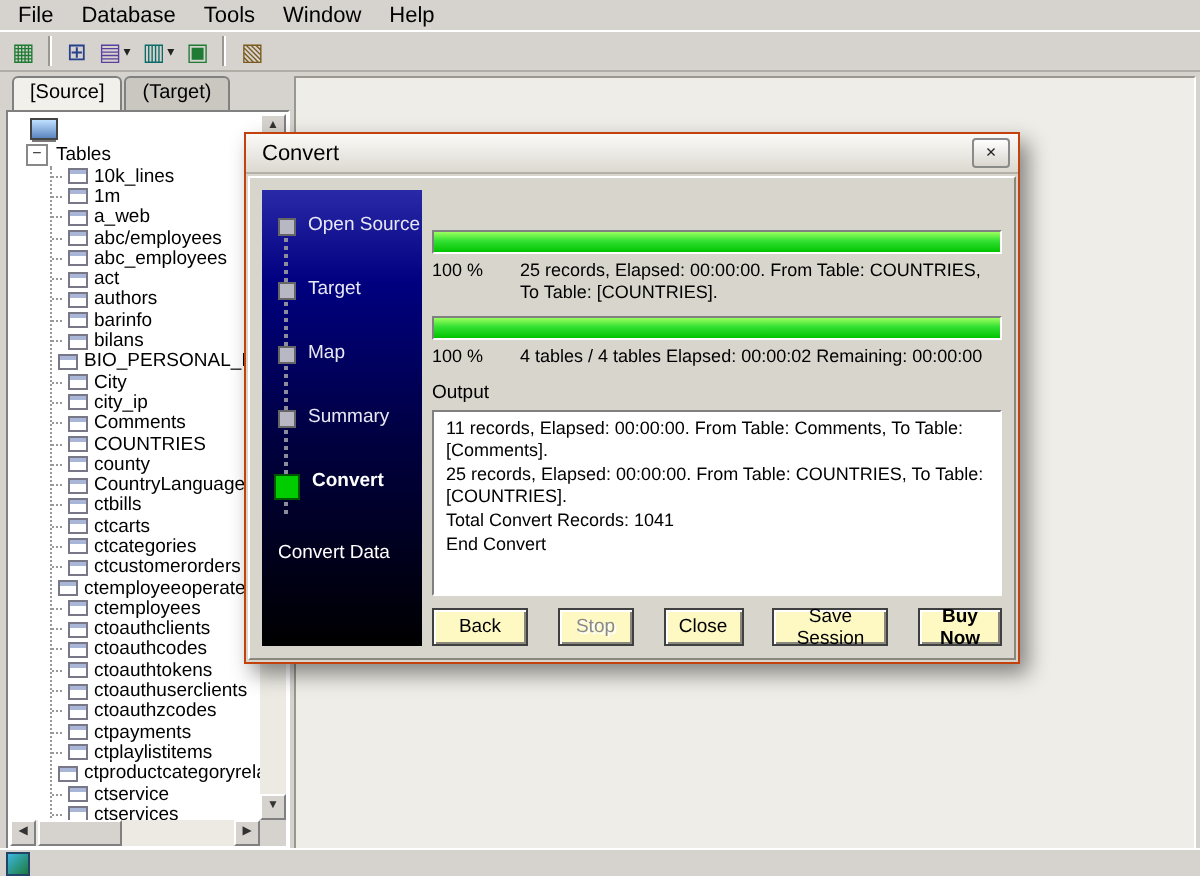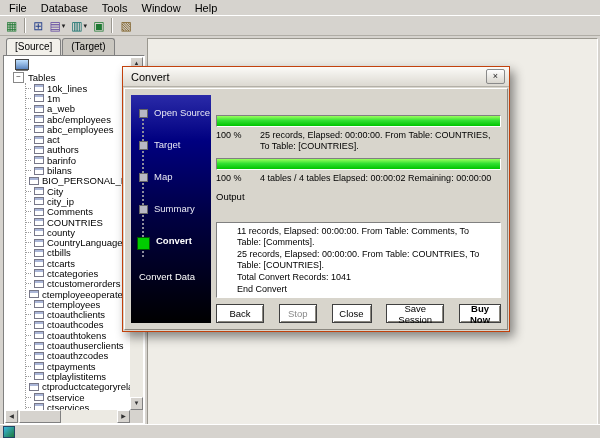--- a/index.html
+++ b/index.html
@@ -88,25 +88,25 @@
   
   .dlg-content{flex:1;display:flex;flex-direction:column;min-width:0;}
   .pbar{height:12px;margin-top:20px;border:1px solid;border-color:#808080 #fff #fff #808080;
         background:#fff;box-sizing:border-box;}
   .pbar.second{margin-top:6px;}
   .pfill{height:100%;width:100%;background:linear-gradient(180deg,#9aff5e 0%,#33e033 45%,var(--progress-green,#00c400) 100%);}
   .prow{display:flex;gap:6px;margin-top:3px;font-size:9px;line-height:11px;}
   .ppct{flex:0 0 38px;}
   .pdetail{flex:1;min-width:0;}
   .out-label{margin-top:7px;font-size:9.5px;}
-  .out-box{flex:1;margin-top:20px;background:#fff;border:1px solid;border-color:#808080 #fff #fff #808080;
-           padding:3px 20px;font-size:9px;line-height:11px;overflow:hidden;}
+  .out-box{flex:1;margin-top:3px;background:#fff;border:1px solid;border-color:#808080 #fff #fff #808080;
+           padding:3px 6px;font-size:9px;line-height:11px;overflow:hidden;}
   .out-line{margin-bottom:1px;}
   .btn-row{display:flex;justify-content:space-between;gap:3px;margin-top:6px;}
-  .btn{height:19px;background:#ffffff;border:1px solid #404040;box-shadow:inset 1px 1px 0 #fff,inset -1px -1px 0 #8a877f;
+  .btn{height:19px;background:#fef9c3;border:1px solid #404040;box-shadow:inset 1px 1px 0 #fff,inset -1px -1px 0 #8a877f;
        font-size:9.5px;font-family:"Liberation Sans",sans-serif;display:flex;align-items:center;justify-content:center;
        padding:0 2px;box-sizing:border-box;}
   .btn-back{width:48px;} .btn-stop{width:38px;color:#8a8a8a;text-shadow:1px 1px 0 #fff;}
   .btn-close{width:40px;} .btn-save{width:58px;} .btn-buy{width:42px;font-weight:bold;}
 </style>
 </head>
 <body>
 
 <div class="screen">
 

